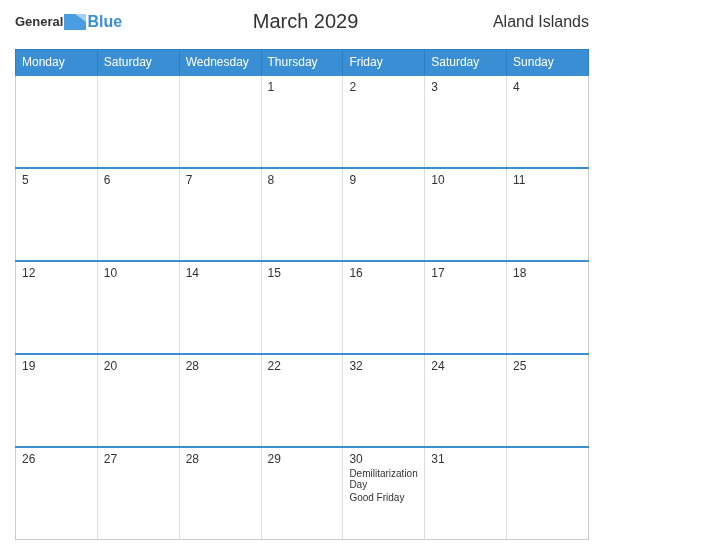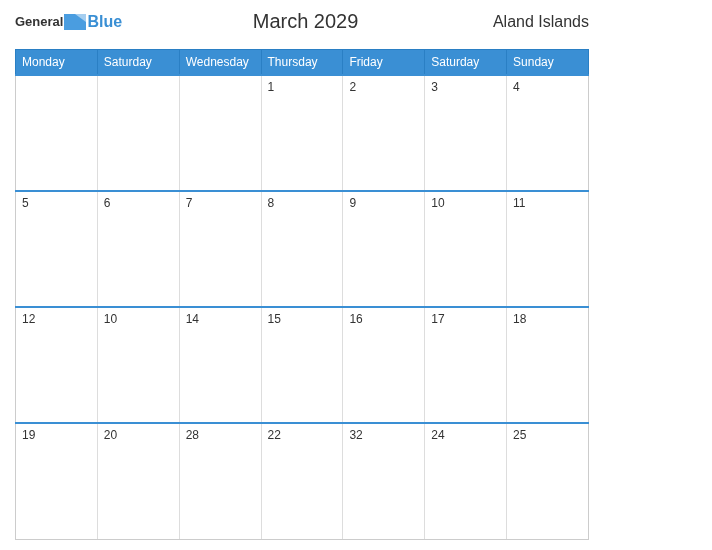--- a/index.html
+++ b/index.html
@@ -220,15 +220,38 @@
           <td>
             <span class="day-number">32</span>
           </td>
           <td>
             <span class="day-number">24</span>
           </td>
           <td>
             <span class="day-number">25</span>
           </td>
         </tr>
+        <tr>
+          <td>
+            <span class="day-number">26</span>
+          </td>
+          <td>
+            <span class="day-number">27</span>
+          </td>
+          <td>
+            <span class="day-number">28</span>
+          </td>
+          <td>
+            <span class="day-number">29</span>
+          </td>
+          <td>
+            <span class="day-number">30</span>
+            <span class="event">Demilitarization Day</span>
+            <span class="event">Good Friday</span>
+          </td>
+          <td>
+            <span class="day-number">31</span>
+          </td>
+          <td class="empty"></td>
+        </tr>
       </tbody>
   </table>
 </div>
 
 </body></html>

